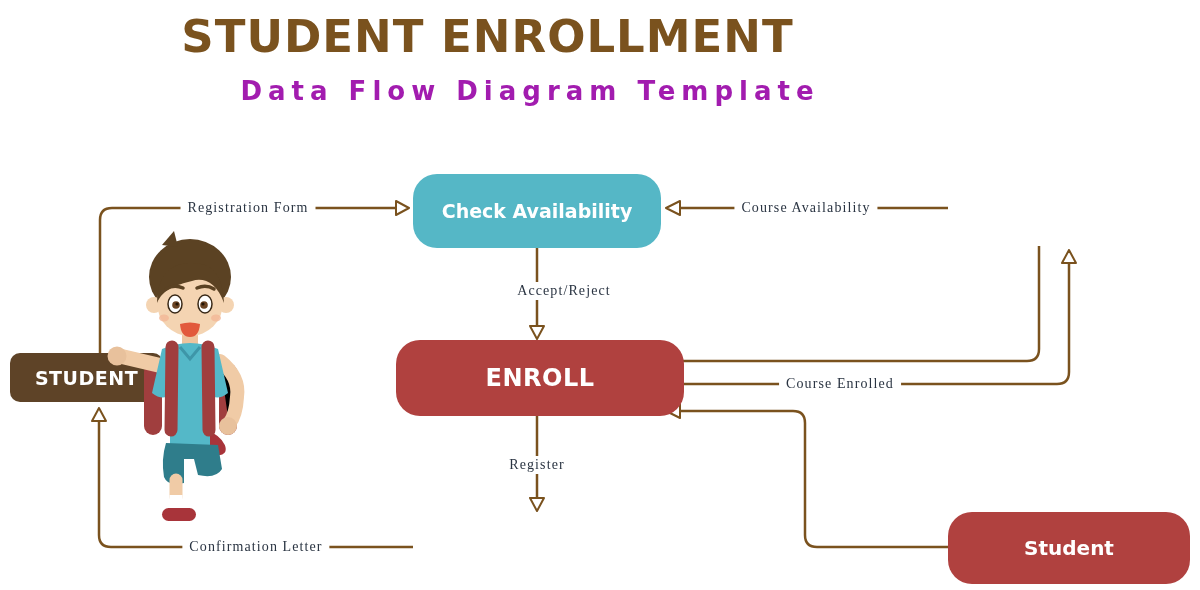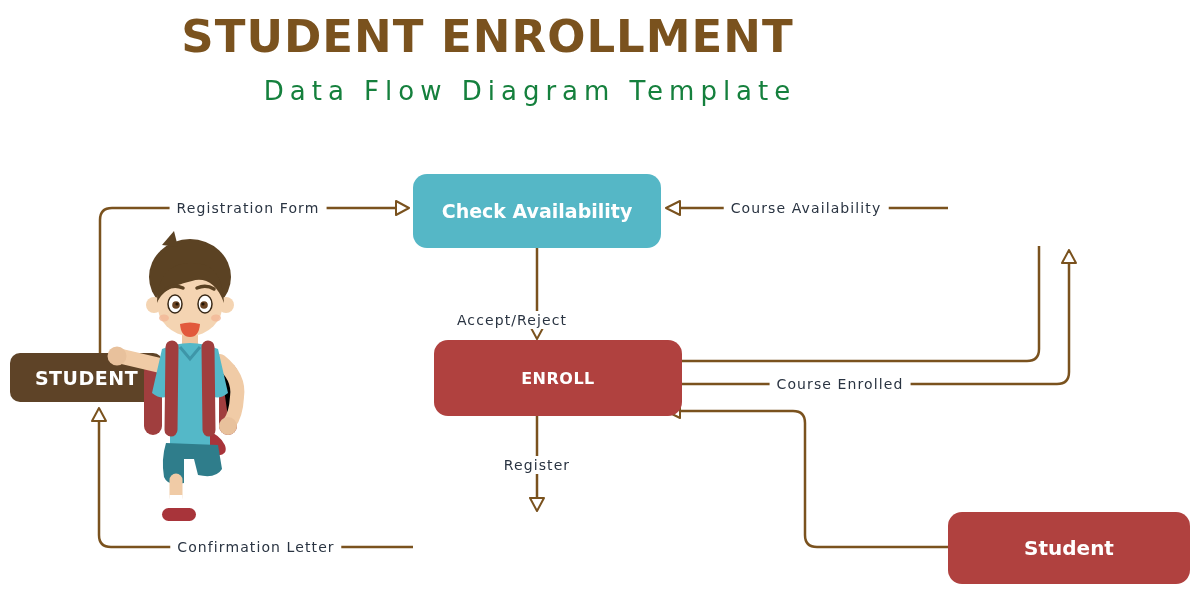--- a/index.html
+++ b/index.html
@@ -23,61 +23,61 @@
   
   .title{
     position:absolute;left:0;top:10px;width:975px;
     text-align:center;
     font-size:45px;font-weight:800;letter-spacing:1px;
     color:var(--title-brown);
   }
   .subtitle{
     position:absolute;left:0;top:76px;width:1060px;
     text-align:center;
-    font-size:26px;font-weight:400;letter-spacing:6px;
-    color:#15803d;
+    font-size:26px;font-weight:700;letter-spacing:6px;
+    color:#a21caf;
   }
   
   svg.connectors{position:absolute;left:0;top:0;}
   svg.connectors path{fill:none;stroke:var(--line-brown);stroke-width:2.5px;}
   svg.connectors polygon{fill:#ffffff;stroke:var(--line-brown);stroke-width:2px;stroke-linejoin:round;}
   
   .node{
     position:absolute;
     display:flex;align-items:center;justify-content:center;
     color:#ffffff;font-weight:800;
-    border-radius:14px;
+    border-radius:24px;
     text-align:center;
   }
   .node.teal{background:var(--teal);}
   .node.red{background:var(--red);}
   .n-check{left:413px;top:174px;width:248px;height:74px;font-size:19px;}
   .n-courses{left:948px;top:174px;width:242px;height:74px;font-size:20px;}
-  .n-enroll{left:434px;top:340px;width:248px;height:76px;font-size:16px;letter-spacing:.5px;}
+  .n-enroll{left:396px;top:340px;width:288px;height:76px;font-size:24px;letter-spacing:.5px;}
   .n-confirm{left:413px;top:512px;width:248px;height:72px;font-size:19px;}
   .n-student-r{left:948px;top:512px;width:242px;height:72px;font-size:20px;}
   .n-sign{
     left:10px;top:353px;width:153px;height:49px;
     background:var(--sign-brown);border-radius:10px;
     font-size:19px;letter-spacing:.5px;z-index:3;
   }
   
   .flow-label{
     position:absolute;
     transform:translate(-50%,-50%);
     background:var(--bg);
     padding:1px 7px;
     font-size:14px;font-weight:500;letter-spacing:1.1px;
     color:var(--label-dark);
     white-space:nowrap;
-    z-index:2;text-align:center;
+    z-index:2;text-align:center;font-family:Liberation Serif, serif;
   }
   .fl-reg{left:248px;top:208px;}
   .fl-avail{left:806px;top:208px;}
-  .fl-accept{left:512px;top:291px;margin-top:29px;}
+  .fl-accept{left:564px;top:291px;}
   .fl-cinfo{left:844px;top:361px;}
   .fl-cenr{left:840px;top:384px;}
   .fl-reg2{left:537px;top:465px;}
   .fl-upd{left:804px;top:483px;white-space:normal;width:150px;line-height:1.35;}
   .fl-conf{left:256px;top:547px;}
   
   .boy{position:absolute;left:100px;top:225px;width:150px;height:300px;z-index:4;}
 </style>
 </head>
 <body>

